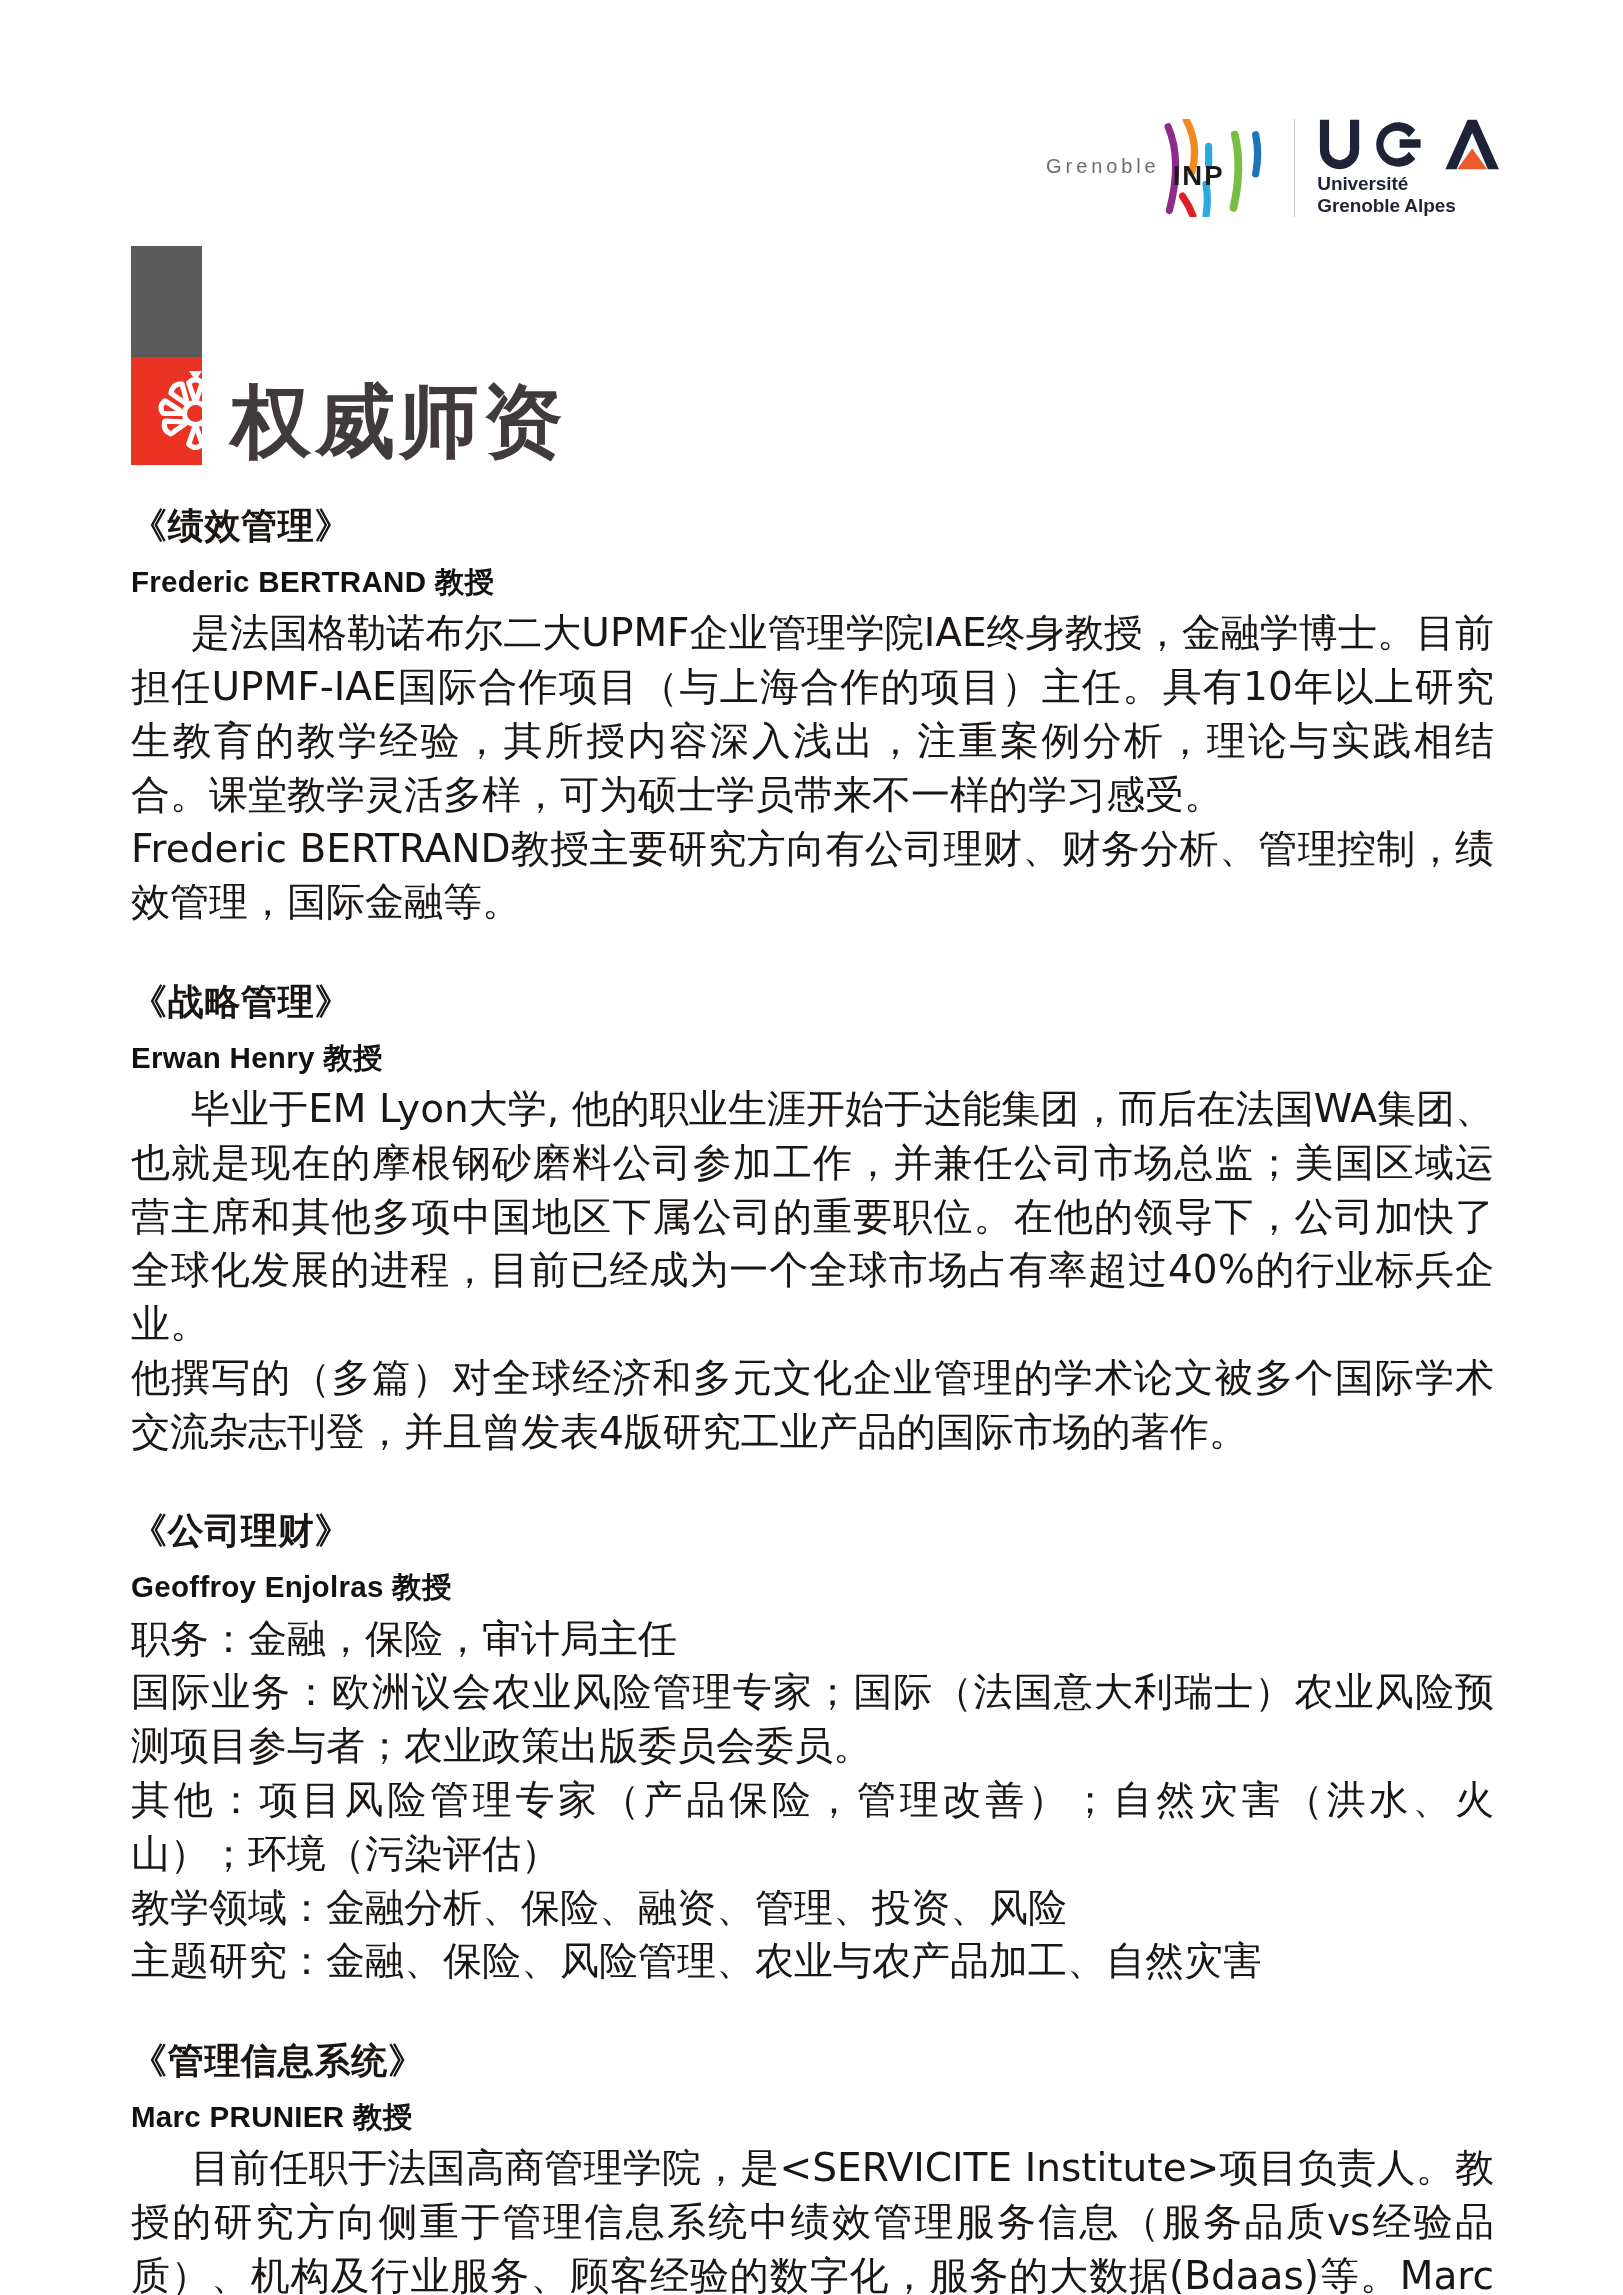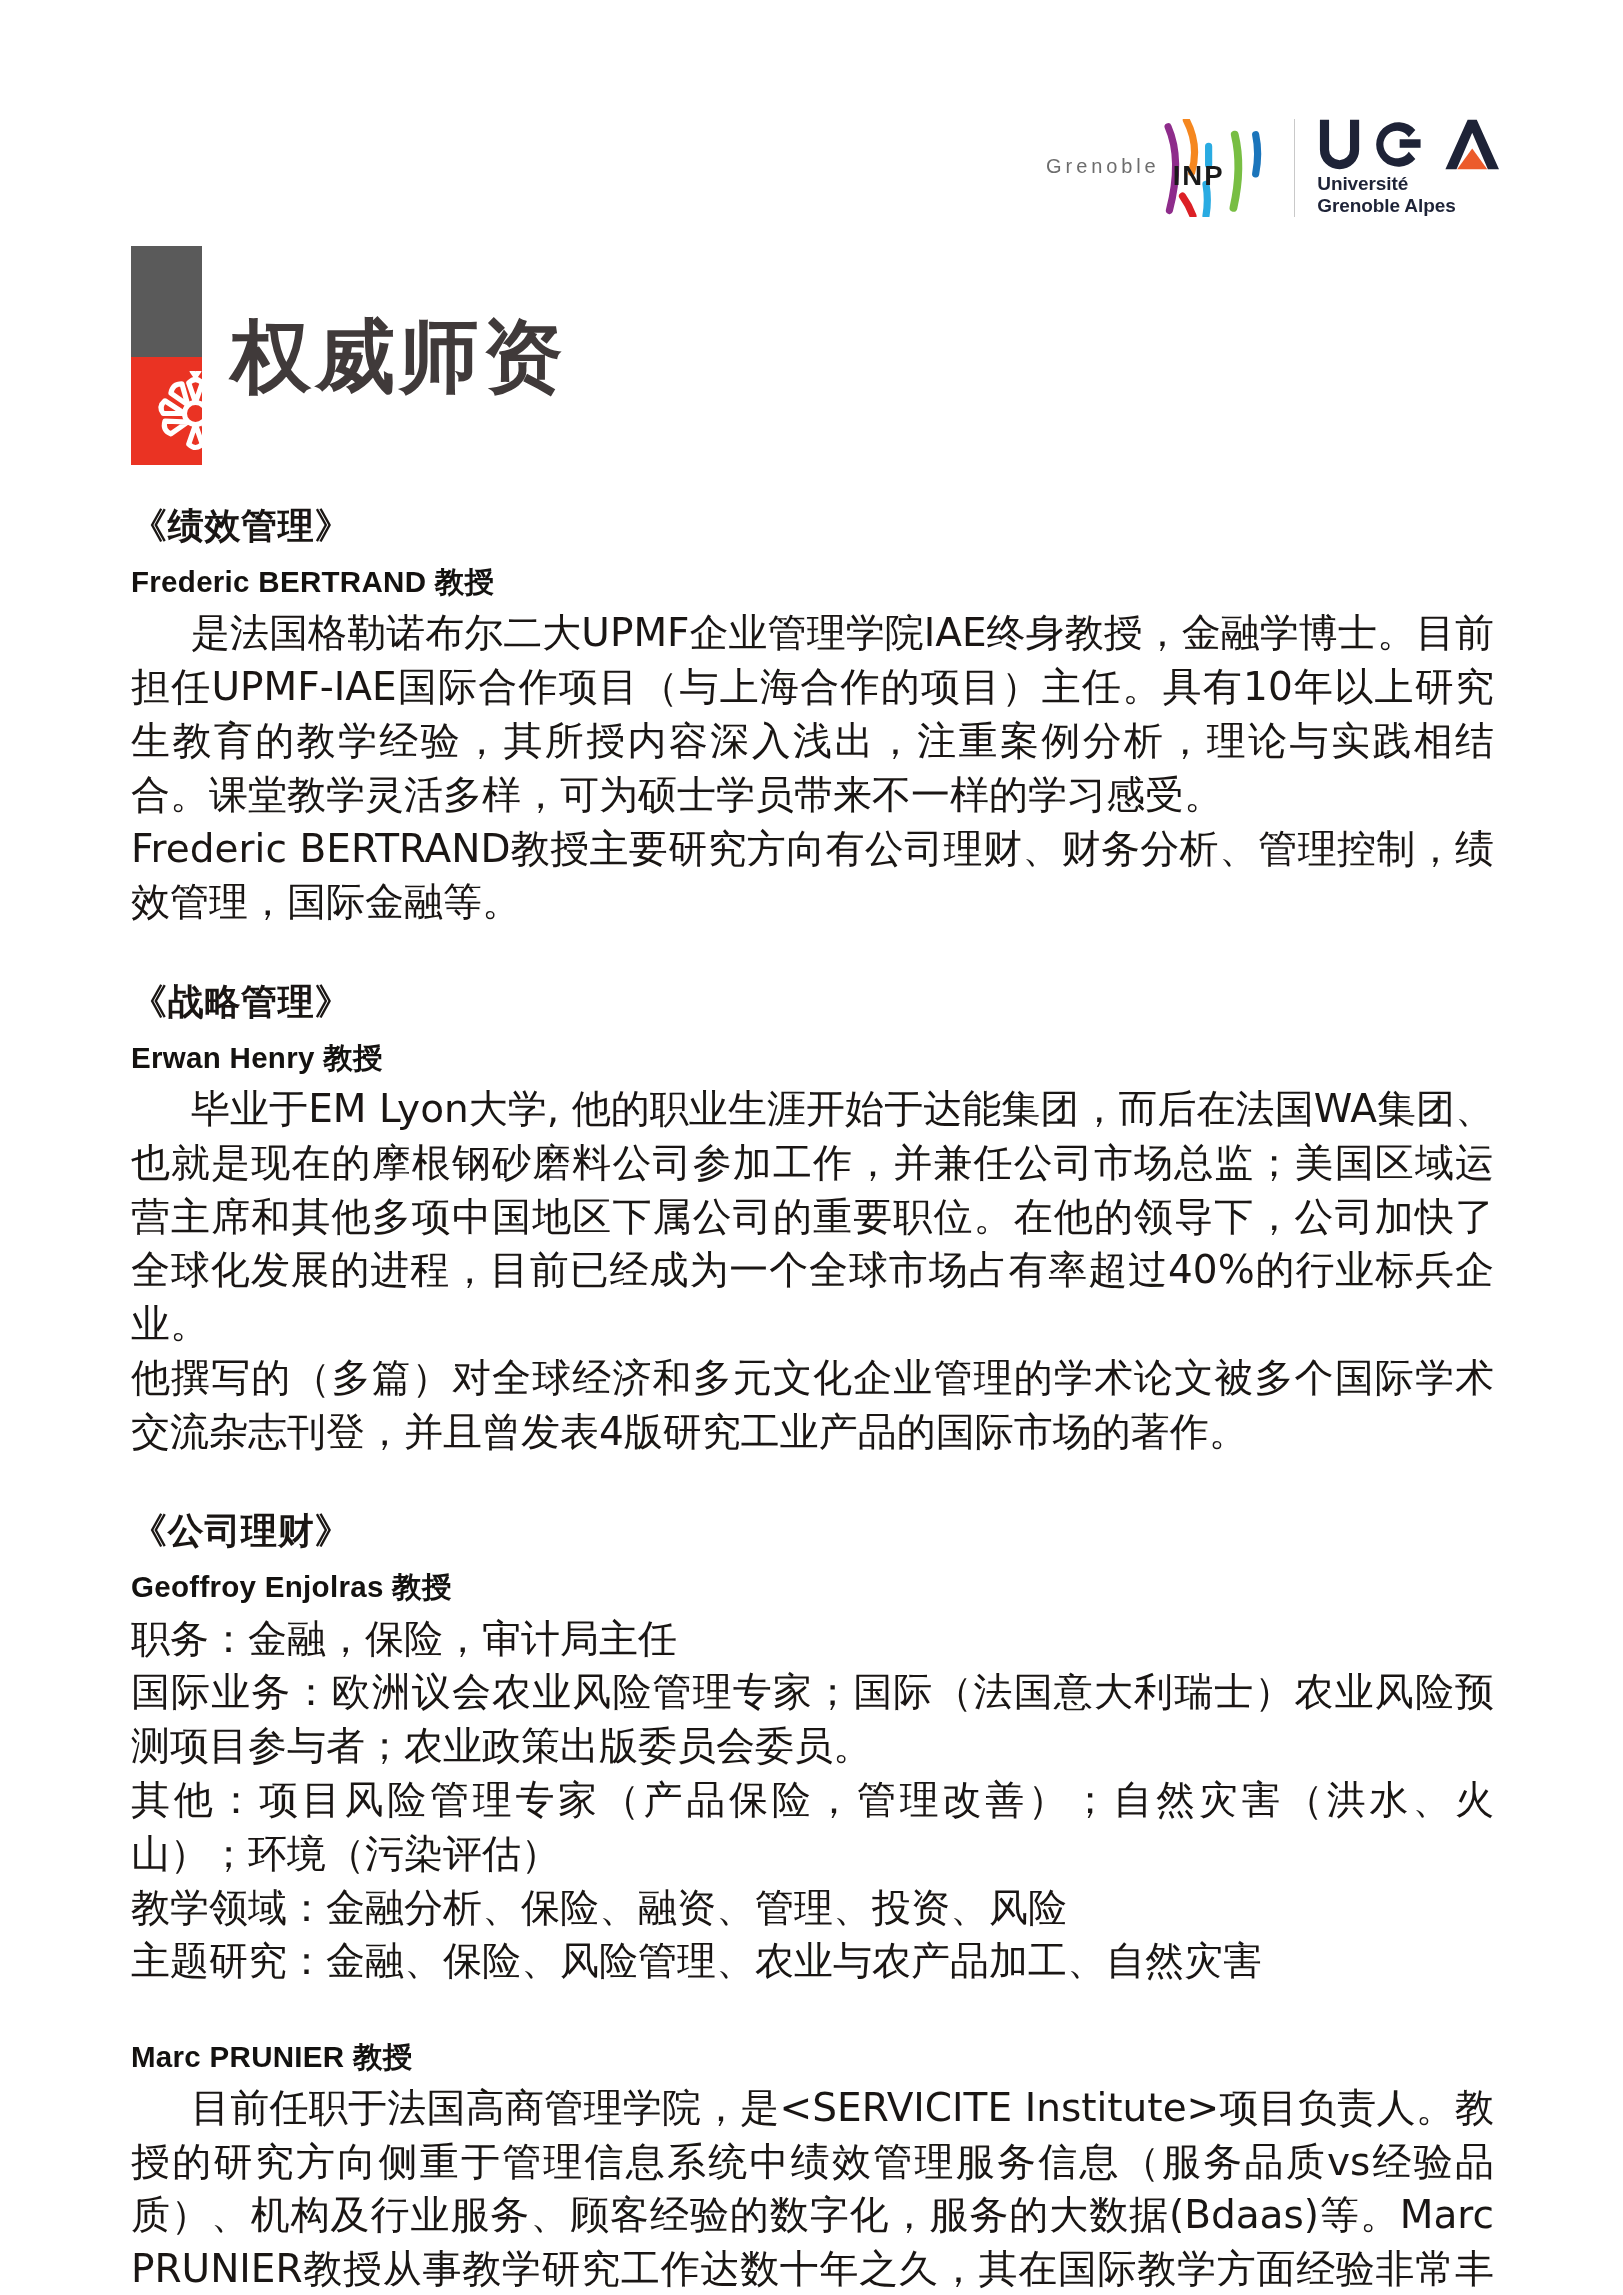--- a/index.html
+++ b/index.html
@@ -77,21 +77,21 @@
     font-family: "Liberation Sans", sans-serif;
     letter-spacing: -0.1px;
   }
 
   
   .title-block {
     position: absolute;
     left: 131px;
     top: 246px;
     display: flex;
-    align-items: center;
+    align-items: flex-end;
   }
   .title-bars {
     width: 71px;
     flex: 0 0 71px;
   }
   .bar-gray {
     height: 111px;
     background: #5a5a5a;
   }
   .bar-red {
@@ -260,18 +260,19 @@
     <p class="para">职务：金融，保险，审计局主任</p>
     <p class="para">国际业务：欧洲议会农业风险管理专家；国际（法国意大利瑞士）农业风险预测项目参与者；农业政策出版委员会委员。</p>
     <p class="para">其他：项目风险管理专家（产品保险，管理改善）；自然灾害（洪水、火山）；环境（污染评估）</p>
     <p class="para">教学领域：金融分析、保险、融资、管理、投资、风险</p>
     <p class="para">主题研究：金融、保险、风险管理、农业与农产品加工、自然灾害</p>
   </div>
 
   <div class="gap-l"></div>
 
   <div class="section">
+    <h2 class="section-title">《管理信息系统》</h2>
     <p class="prof-name">Marc PRUNIER  教授</p>
     <p class="para indent">目前任职于法国高商管理学院，是&lt;SERVICITE  Institute&gt;项目负责人。教授的研究方向侧重于管理信息系统中绩效管理服务信息（服务品质vs经验品质）、机构及行业服务、顾客经验的数字化，服务的大数据(Bdaas)等。Marc  PRUNIER教授从事教学研究工作达数十年之久，其在国际教学方面经验非常丰富；同时，本人一直为跨国大公司提供咨询研究工作，具有20年的咨询研究经验。</p>
   </div>
 
 </div>
 
 
 </body></html>

